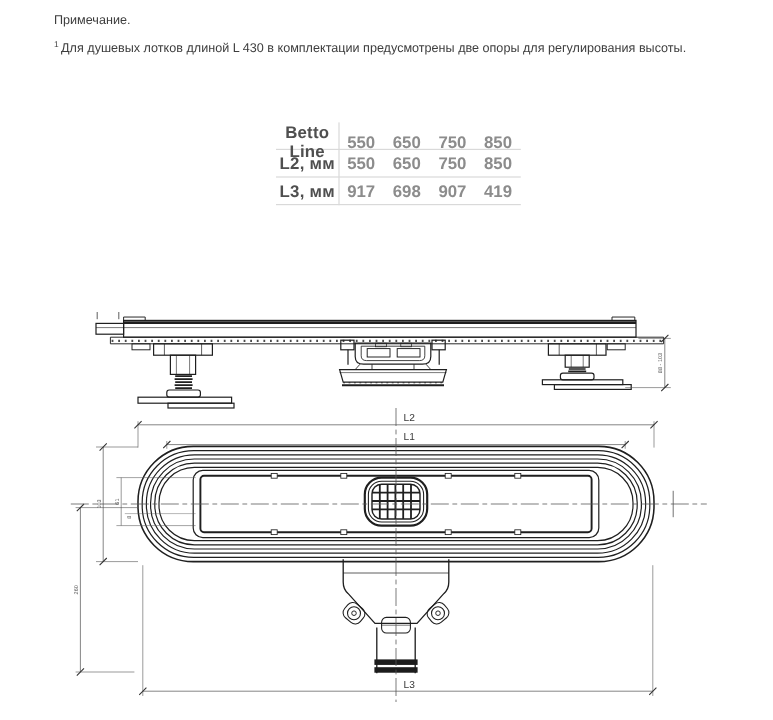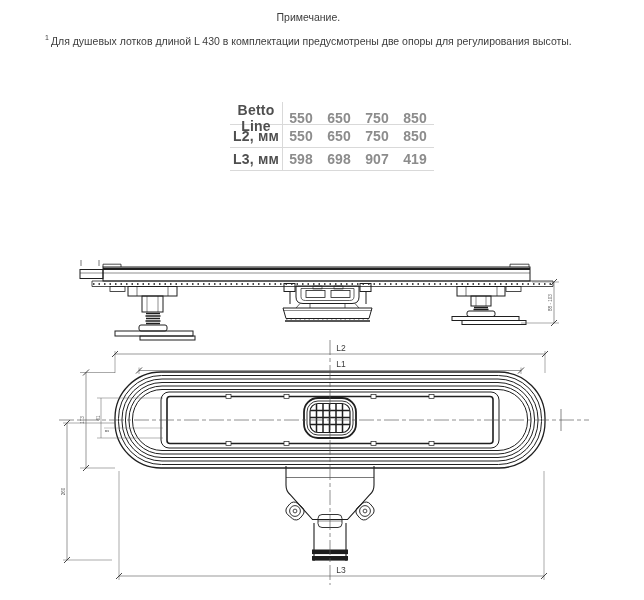--- a/index.html
+++ b/index.html
@@ -1,19 +1,19 @@
 <!DOCTYPE html>
 <html><head>
 <meta charset="utf-8">
 <style>
   html,body{margin:0;padding:0;background:#fff;}
   .page{position:relative;width:644px;height:600px;background:#ffffff;overflow:hidden;
         font-family:"Liberation Sans",sans-serif;color:#3c3c3c;}
   
-  .notes{position:absolute;left:45px;top:10px;font-size:10.5px;line-height:15.5px;color:#3d3d3d;text-align:center;}
+  .notes{position:absolute;left:45px;top:10px;font-size:10.5px;line-height:15.5px;color:#3d3d3d;}
   .notes-title{margin-bottom:4px;}
   .notes sup{font-size:7px;vertical-align:super;margin-right:2px;}
   
   .spec-table{position:absolute;left:230px;top:102px;width:204px;font-size:14px;}
   .trow{display:grid;grid-template-columns:52px 38px 38px 38px 38px;height:22px;
         border-bottom:1px solid #d9d9d9;align-items:center;}
   .cell{text-align:center;}
   .cell.lbl{color:#4f4f4f;font-weight:700;letter-spacing:0.2px;}
   .cell.val{color:#8c8c8c;font-weight:700;}
   .vdiv{position:absolute;left:52px;top:0;bottom:0;width:1px;background:#d9d9d9;}
@@ -43,21 +43,21 @@
     </div>
     <div class="trow">
       <div class="cell lbl">L2, мм</div>
       <div class="cell val">550</div>
       <div class="cell val">650</div>
       <div class="cell val">750</div>
       <div class="cell val">850</div>
     </div>
     <div class="trow">
       <div class="cell lbl">L3, мм</div>
-      <div class="cell val">598</div>
+      <div class="cell val">917</div>
       <div class="cell val">698</div>
       <div class="cell val">907</div>
       <div class="cell val">419</div>
     </div>
     <div class="vdiv"></div>
   </div>
 
   <svg class="drawing" width="644" height="360" viewBox="0 0 644 360">
     <defs>
       <clipPath id="grateClip">

